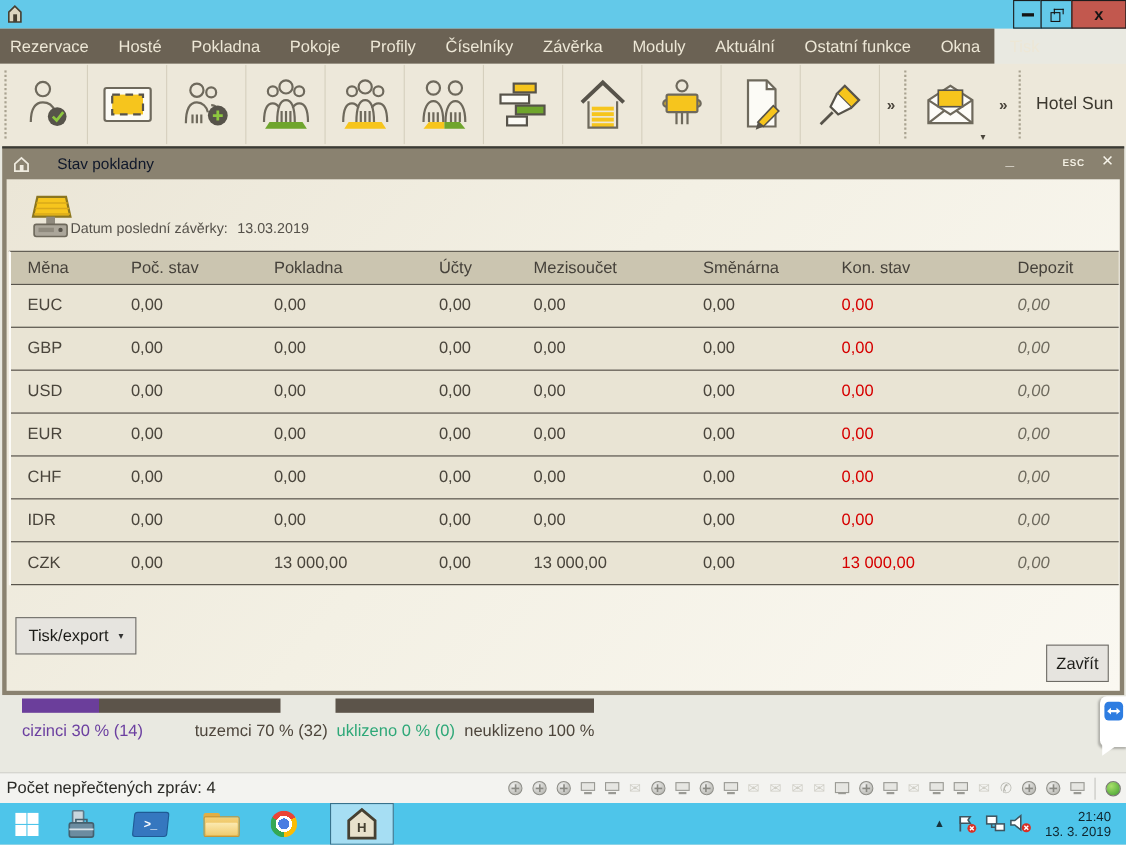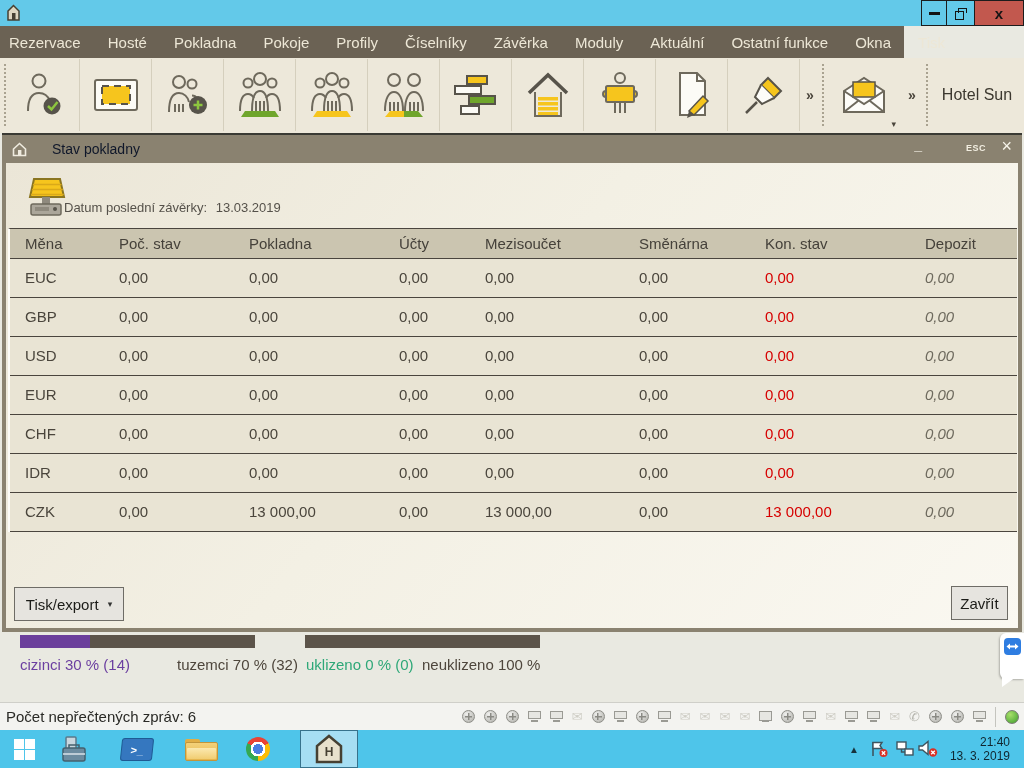--- a/index.html
+++ b/index.html
@@ -55,21 +55,21 @@
   .trow{position:relative;height:38px;background:#E9E4D4;border-top:1px solid #4A453E;}
   .trow:last-child{border-bottom:1px solid #4A453E;}
   .tc{position:absolute;top:0;white-space:nowrap;line-height:38px;font-size:15px;color:#4A453C;}
   .c0{left:15px}.c1{left:109px}.c2{left:239px}.c3{left:389px}.c4{left:475px}.c5{left:629px}.c6{left:755px}.c7{left:915px}
   .tc.red{color:#D60000;}
   .tc.dep{font-style:italic;color:#6E6A5E;}
 
   
   .dlg-btn{position:absolute;height:34px;background:#E6E4DF;border:1px solid #6E6C66;box-sizing:border-box;
            display:flex;align-items:center;justify-content:center;font-size:15px;color:#1C1C18;cursor:default;}
-  #btn-print{left:8px;top:424px;width:110px;}
+  #btn-print{left:8px;top:398px;width:110px;}
   #btn-print .drop{font-size:9px;margin-left:9px;color:#333;}
   #btn-zavrit{left:945px;top:423px;width:57px;}
 
   
   #stats{position:absolute;left:0;top:632px;width:1024px;height:70px;background:#E9E9E1;}
   .barseg{position:absolute;top:3px;height:13px;}
   #bar-cizinci{left:20px;width:70px;background:#6B3E9B;}
   #bar-tuzemci{left:90px;width:165px;background:#5C544A;}
   #bar-neuklizeno{left:305px;width:235px;background:#5C544A;}
   .statlab{position:absolute;top:24px;font-size:15px;white-space:nowrap;}
@@ -451,21 +451,21 @@
       <div id="tv-icon">
         <svg width="13" height="13" viewBox="0 0 13 13">
           <polygon points="0.5,6.5 4,3.5 4,5.5 9,5.5 9,3.5 12.5,6.5 9,9.5 9,7.5 4,7.5 4,9.5" fill="#FFFFFF"></polygon>
         </svg>
       </div>
       <div id="tv-tail"></div>
     </div>
   </div>
 
   <div id="statusbar">
-    <span id="sb-msg">Počet nepřečtených zpráv: 6</span>
+    <span id="sb-msg">Počet nepřečtených zpráv: 4</span>
     <div id="sb-icons">
       <span class="sb-circle"></span>
       <span class="sb-circle"></span>
       <span class="sb-circle"></span>
       <span class="sb-monitor"></span>
       <span class="sb-monitor"></span>
       <span class="sb-mail">✉</span>
       <span class="sb-circle"></span>
       <span class="sb-monitor"></span>
       <span class="sb-circle"></span>

